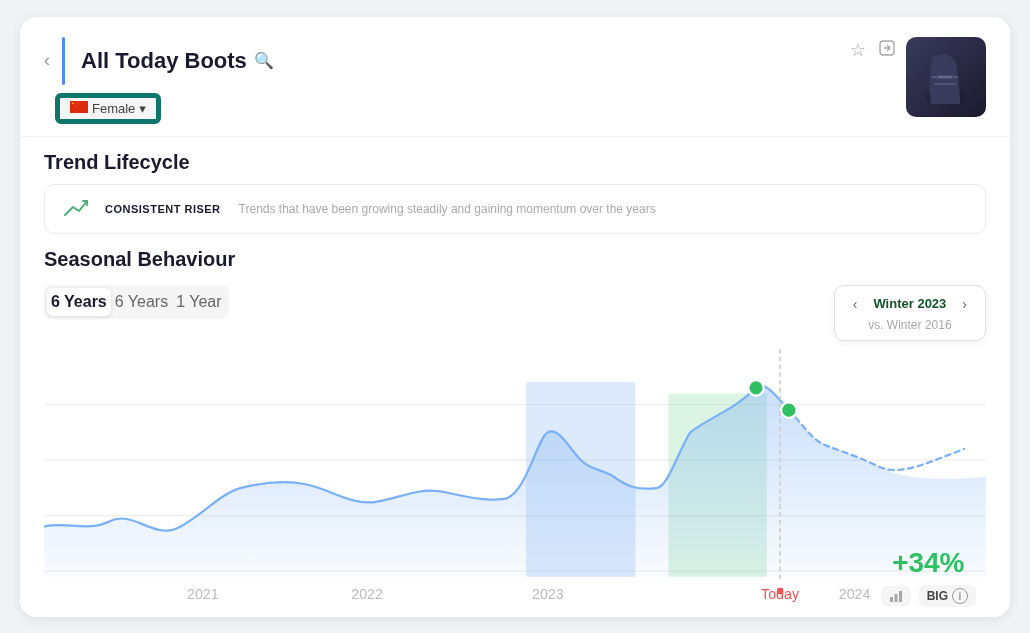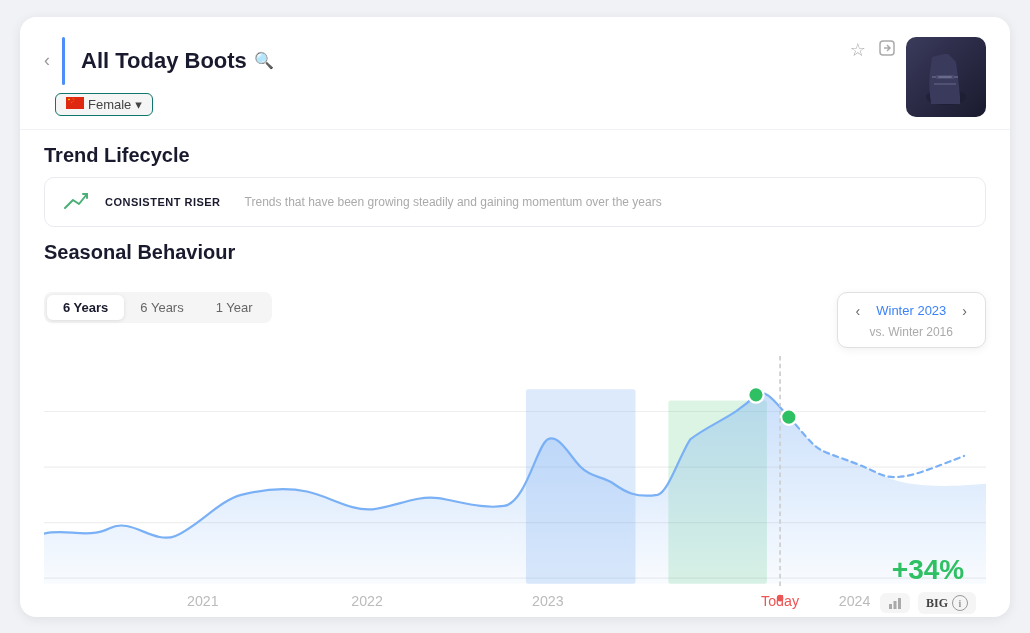--- a/index.html
+++ b/index.html
@@ -79,21 +79,21 @@
       display: flex;
       align-items: center;
       gap: 8px;
       margin-left: 11px;
     }
     .gender-badge {
       display: flex;
       align-items: center;
       gap: 4px;
       background: #f5f5f5;
-      border: 1px solid #0f766e;
+      border: 5px solid #0f766e;
       border-radius: 6px;
       padding: 3px 10px;
       font-size: 13px;
       color: #444;
       cursor: pointer;
     }
     .header-right {
       display: flex;
       align-items: flex-start;
       gap: 8px;
@@ -157,43 +157,43 @@
     }
     .riser-label {
       font-size: 11px;
       font-weight: 700;
       color: #1a1a2e;
       letter-spacing: 0.5px;
     }
     .riser-desc {
       font-size: 12px;
       color: #aaa;
-      margin-left: 10px;
+      margin-left: 4px;
     }
     .seasonal-section {
       flex: 1;
       display: flex;
       flex-direction: column;
     }
     .seasonal-header {
       display: flex;
       align-items: center;
       justify-content: space-between;
-      margin-bottom: 28px;
+      margin-bottom: 14px;
     }
     .year-tabs {
       display: flex;
       gap: 0;
       background: #f5f5f5;
       border-radius: 8px;
       padding: 3px;
     }
     .year-tab {
-      padding: 5px 16px;
-      font-size: 13px;
+      padding: 5px 4px;
+      font-size: 16px;
       border-radius: 6px;
       cursor: pointer;
       border: none;
       background: none;
       color: #666;
       font-weight: 500;
     }
     .year-tab.active {
       background: #fff;
       color: #1a1a2e;
@@ -219,22 +219,22 @@
     .nav-btn {
       background: none;
       border: none;
       cursor: pointer;
       color: #666;
       font-size: 14px;
       padding: 2px 4px;
     }
     .winter-label {
       font-size: 13px;
-      font-weight: 400;
-      color: #3b82f6;
+      font-weight: 700;
+      color: #14532d;
     }
     .vs-label {
       font-size: 12px;
       color: #aaa;
     }
     .chart-area {
       flex: 1;
       position: relative;
       display: flex;
       flex-direction: column;
@@ -249,21 +249,20 @@
     }
     .metric-value {
       font-size: 28px;
       font-weight: 800;
       color: #2ec063;
     }
     .metric-badges {
       display: flex;
       align-items: center;
       gap: 8px;
-      font-family: Liberation Serif, serif;
     }
     .metric-badge {
       display: flex;
       align-items: center;
       gap: 4px;
       background: #f5f5f5;
       border-radius: 6px;
       padding: 3px 8px;
       font-size: 12px;
       color: #444;

